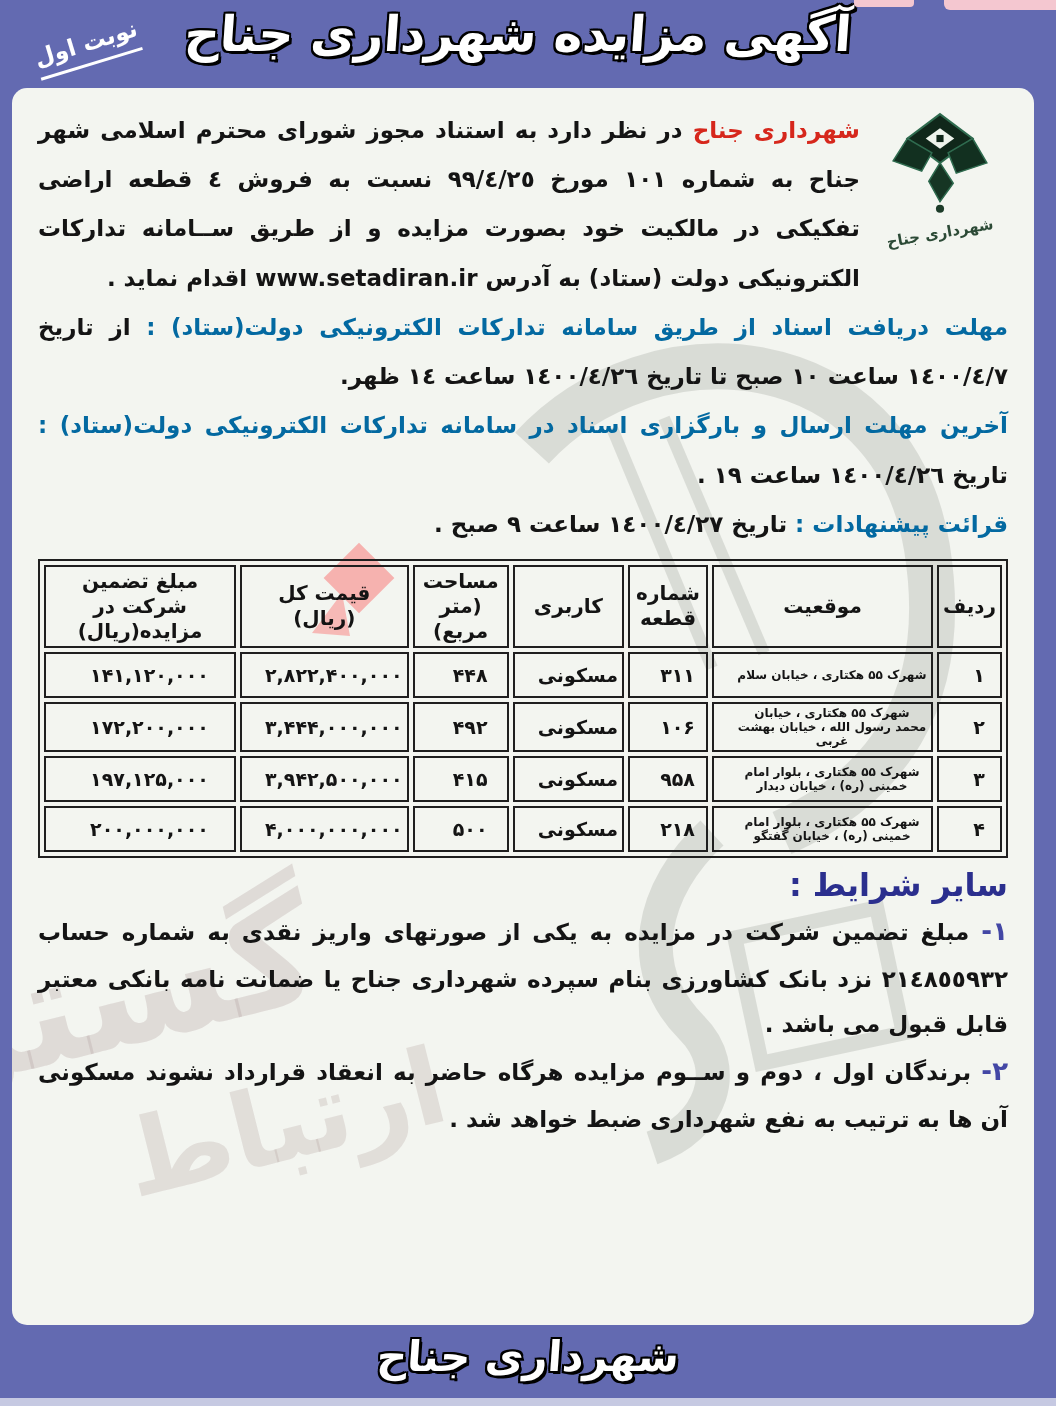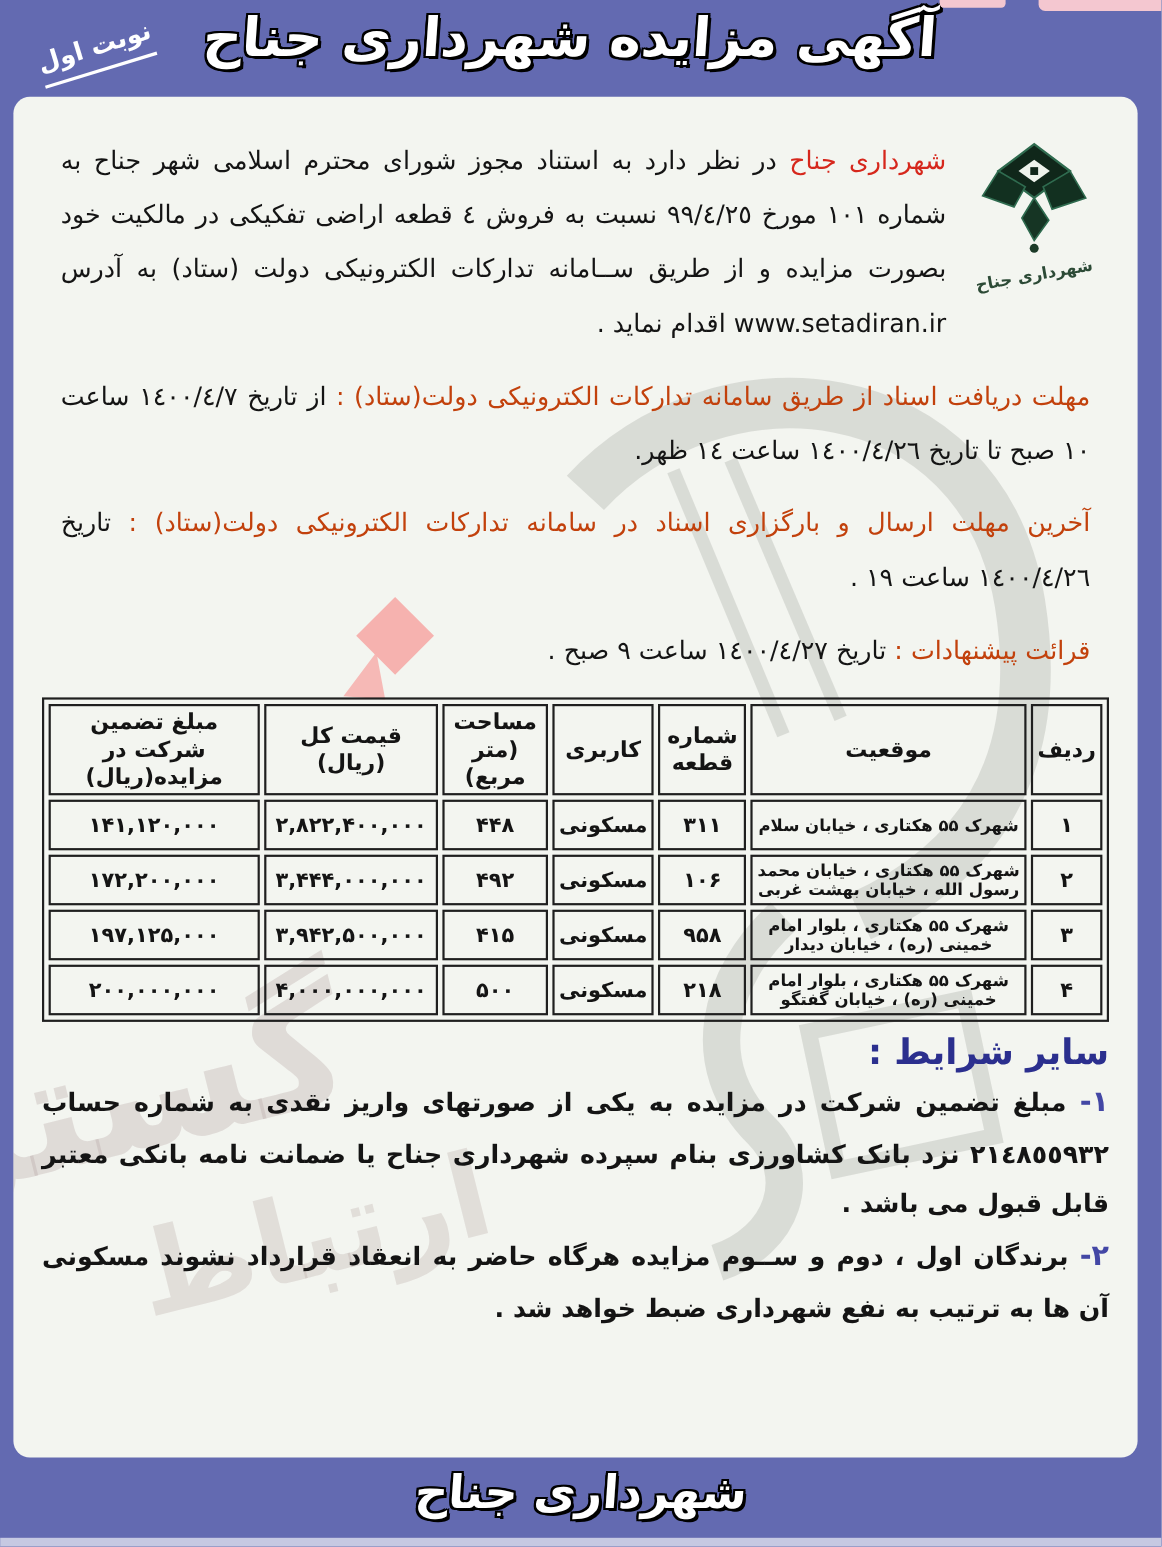--- a/index.html
+++ b/index.html
@@ -35,37 +35,37 @@
   .content{position:relative;z-index:2;}
   
   .logo{float:right; width:132px; height:158px; margin:4px 2px 6px 14px; position:relative;}
   .logo svg{display:block;width:118px;height:112px;margin:0 auto;}
   .logo-caption{
     text-align:center; font-size:15px; font-weight:700; color:#2c4a36;
     transform:rotate(-10deg); margin-top:2px; letter-spacing:1px;
   }
   
   .p{
-    font-size:23px; font-weight:400; color:#141414; text-align:justify;
-    line-height:2.14; margin:17px;
+    font-size:23px; font-weight:700; color:#141414; text-align:justify;
+    line-height:2.14; margin:0;
   }
   .red{color:#d6271c;}
-  .blue{color:#c2410c;}
+  .blue{color:#0369a1;}
   
   table.tbl{
     width:100%; border-collapse:separate; border-spacing:4px;
     border:2px solid #1f1f1f; margin:10px 0 8px; background:transparent;
   }
   .tbl th,.tbl td{
     border:2px solid #1f1f1f; font-weight:700; text-align:center;
     vertical-align:middle; padding:2px 4px; color:#141414; background:transparent;
   }
   .tbl th{font-size:20px; line-height:1.25; height:56px;}
-  .tbl td{font-size:19px; height:38px;}
-  .tbl td.loc{font-size:15px;}
+  .tbl td{font-size:19px; height:38px;padding-left:23px;}
+  .tbl td.loc{font-size:12px;}
   
   .cond-head{color:#2b2f8e; font-size:32px; font-weight:800; margin:6px 0 2px;}
   .cond{font-size:23px; font-weight:700; color:#141414; text-align:justify; line-height:1.95; margin:0;}
   .cnum{color:#4347a5; font-size:26px; font-weight:800;}
   
   .footer{position:absolute; left:0; right:0; bottom:8px; height:79px;}
   .footer-title{
     text-align:center; line-height:76px; font-size:42px; font-weight:800; color:#fff;
     text-shadow:2px 0 0 #000,-2px 0 0 #000,0 2px 0 #000,0 -2px 0 #000,
                 2px 2px 0 #000,-2px -2px 0 #000,2px -2px 0 #000,-2px 2px 0 #000,3px 3px 0 #000;

